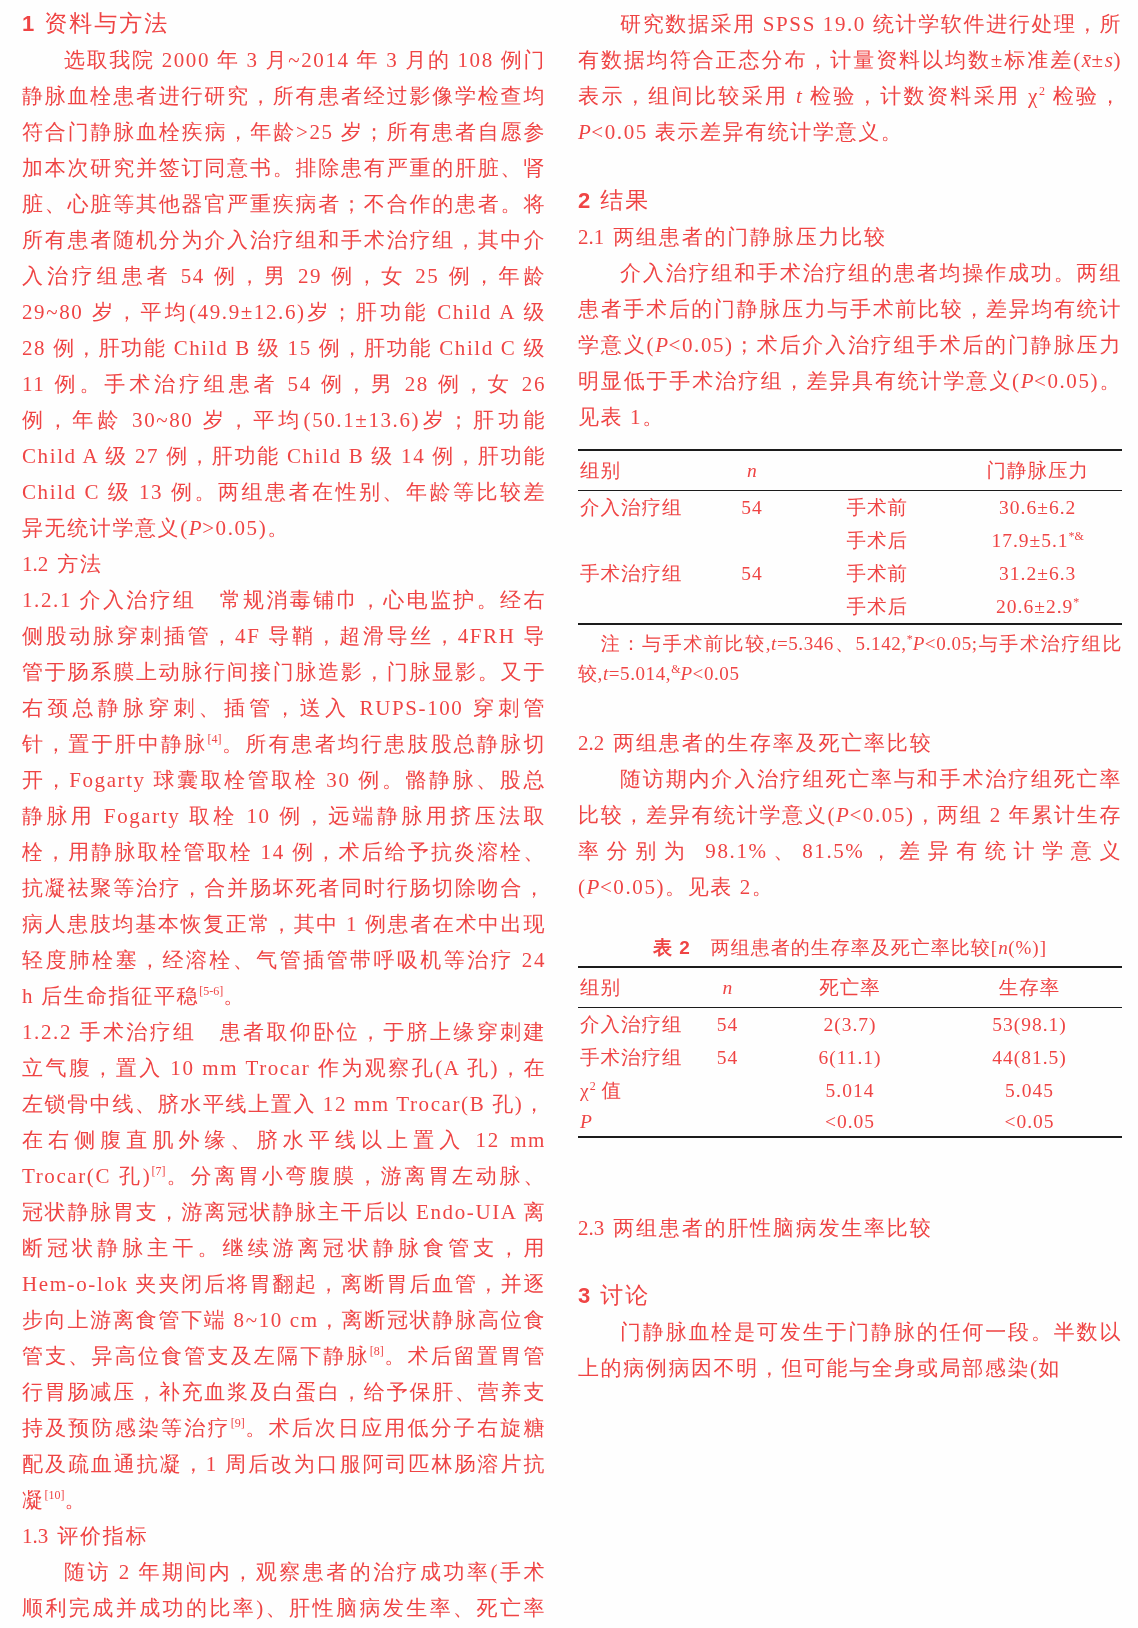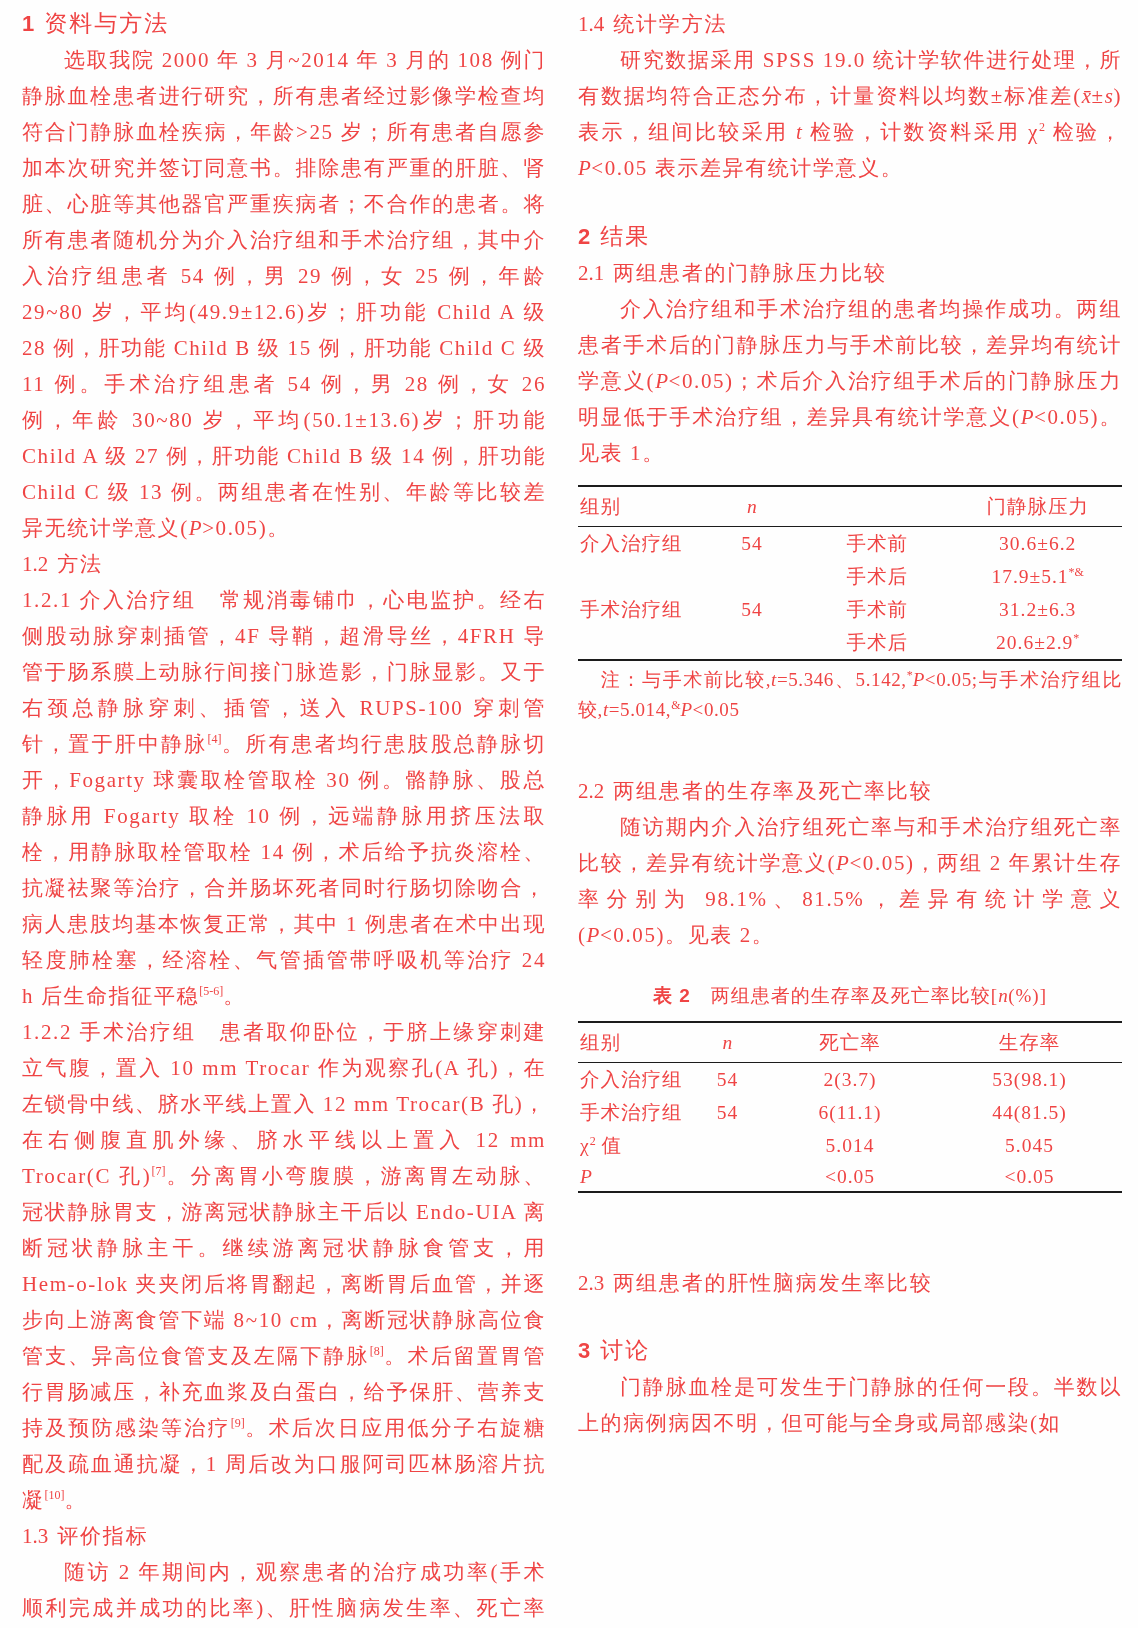--- a/index.html
+++ b/index.html
@@ -12,34 +12,34 @@
   p.body{margin:0;font-size:21px;line-height:36px;text-align:justify;
          text-justify:inter-character;letter-spacing:1.6px;}
   p.indent{text-indent:2em;}
 
   .h1{margin:0;font-size:23px;line-height:36px;font-weight:400;letter-spacing:2px;}
   .h1 .hnum{font-family:"Liberation Sans",sans-serif;font-weight:700;font-size:22px;margin-right:10px;letter-spacing:0;}
   .h2{margin:0;font-size:21px;line-height:36px;font-weight:400;letter-spacing:1.8px;}
   .h2 .hnum{margin-right:9px;letter-spacing:0;}
 
   .mt-results{margin-top:33px;}
-  .mt-22{margin-top:48px;}
+  .mt-22{margin-top:36px;}
   .mt-23{margin-top:72px;}
   .mt-disc{margin-top:32px;}
 
   sup{font-size:12px;line-height:0;letter-spacing:0;vertical-align:super;}
   i{letter-spacing:0.5px;}
   .sans{font-family:"Liberation Sans",sans-serif;letter-spacing:0;}
 
   .tbl{margin-top:14px;}
   .tbl2{margin-top:30px;}
   .tbl-title{text-align:center;font-size:19px;line-height:26px;letter-spacing:1px;}
   .tbl-title b{font-family:"Liberation Sans",sans-serif;font-weight:700;letter-spacing:1px;}
   table.data{width:100%;border-collapse:collapse;font-size:19.5px;letter-spacing:1px;
-             border-top:2px solid #1c1c1c;border-bottom:2px solid #1c1c1c;margin-top:12px;}
+             border-top:2px solid #1c1c1c;border-bottom:2px solid #1c1c1c;margin-top:5px;}
   table.data th{font-weight:400;border-bottom:1px solid #1c1c1c;padding:6px 2px;text-align:center;}
   table.data td{padding:3px 2px;text-align:center;height:23px;}
   table.data .al{text-align:left;}
   .tbl-note{font-size:19px;line-height:30px;letter-spacing:0.6px;text-align:justify;
             text-indent:1.2em;margin-top:4px;}
 </style>
 </head>
 <body>
 
 <div class="page">
@@ -56,23 +56,20 @@
     <p class="body">1.2.1 介入治疗组　常规消毒铺巾，心电监护。经右侧股动脉穿刺插管，4F 导鞘，超滑导丝，4FRH 导管于肠系膜上动脉行间接门脉造影，门脉显影。又于右颈总静脉穿刺、插管，送入 RUPS-100 穿刺管针，置于肝中静脉<sup>[4]</sup>。所有患者均行患肢股总静脉切开，Fogarty 球囊取栓管取栓 30 例。骼静脉、股总静脉用 Fogarty 取栓 10 例，远端静脉用挤压法取栓，用静脉取栓管取栓 14 例，术后给予抗炎溶栓、抗凝祛聚等治疗，合并肠坏死者同时行肠切除吻合，病人患肢均基本恢复正常，其中 1 例患者在术中出现轻度肺栓塞，经溶栓、气管插管带呼吸机等治疗 24 h 后生命指征平稳<sup>[5-6]</sup>。</p>
     <p class="body">1.2.2 手术治疗组　患者取仰卧位，于脐上缘穿刺建立气腹，置入 10 mm Trocar 作为观察孔(A 孔)，在左锁骨中线、脐水平线上置入 12 mm Trocar(B 孔)，在右侧腹直肌外缘、脐水平线以上置入 12 mm Trocar(C 孔)<sup>[7]</sup>。分离胃小弯腹膜，游离胃左动脉、冠状静脉胃支，游离冠状静脉主干后以 Endo-UIA 离断冠状静脉主干。继续游离冠状静脉食管支，用 Hem-o-lok 夹夹闭后将胃翻起，离断胃后血管，并逐步向上游离食管下端 8~10 cm，离断冠状静脉高位食管支、异高位食管支及左隔下静脉<sup>[8]</sup>。术后留置胃管行胃肠减压，补充血浆及白蛋白，给予保肝、营养支持及预防感染等治疗<sup>[9]</sup>。术后次日应用低分子右旋糖配及疏血通抗凝，1 周后改为口服阿司匹林肠溶片抗凝<sup>[10]</sup>。</p>
 
     <h2 class="h2">
       <span class="hnum">1.3</span><span class="htext">评价指标</span>
     </h2>
     <p class="body indent">随访 2 年期间内，观察患者的治疗成功率(手术顺利完成并成功的比率)、肝性脑病发生率、死亡率及门静脉压力(采用彩色超声多普勒观察门静脉血流动力学改变进行测定)变化。</p>
   </div>
 
   <div class="col col-right">
-    <h2 class="h2">
-      <span class="hnum">1.4</span><span class="htext">统计学方法</span>
-    </h2>
     <p class="body indent">研究数据采用 SPSS 19.0 统计学软件进行处理，所有数据均符合正态分布，计量资料以均数±标准差(<i>x̄</i>±<i>s</i>)表示，组间比较采用 <i>t</i> 检验，计数资料采用 χ<sup>2</sup> 检验，<i>P</i>&lt;0.05 表示差异有统计学意义。</p>
 
     <h1 class="h1 mt-results">
       <span class="hnum">2</span><span class="htext">结果</span>
     </h1>
     <h2 class="h2">
       <span class="hnum">2.1</span><span class="htext">两组患者的门静脉压力比较</span>
     </h2>
     <p class="body indent">介入治疗组和手术治疗组的患者均操作成功。两组患者手术后的门静脉压力与手术前比较，差异均有统计学意义(<i>P</i>&lt;0.05)；术后介入治疗组手术后的门静脉压力明显低于手术治疗组，差异具有统计学意义(<i>P</i>&lt;0.05)。见表 1。</p>
 

